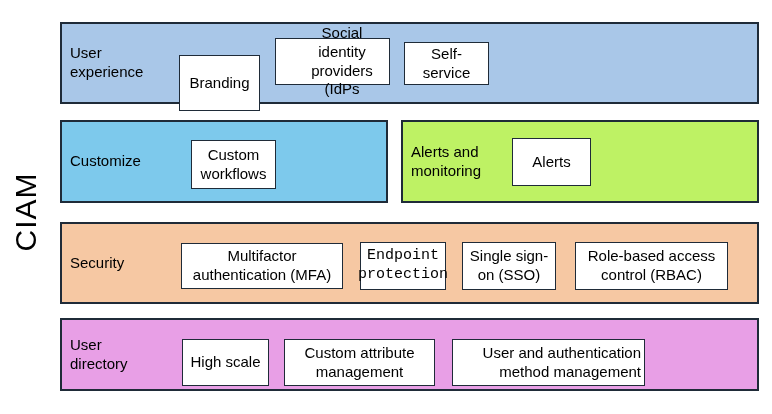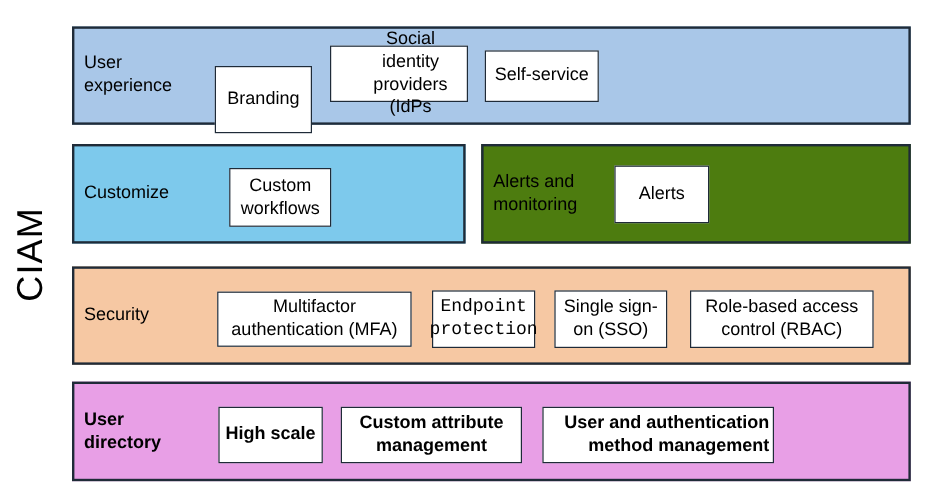--- a/index.html
+++ b/index.html
@@ -43,47 +43,47 @@
     display:flex;align-items:center;justify-content:center;
     text-align:center;
     font-size:15px;line-height:1.25;
     padding:1px 3px;
   }
   
   #row-user-experience{left:60px;top:22px;width:699px;height:82px;}
   #row-customize{left:60px;top:120px;width:328px;height:83px;}
   #row-alerts{left:401px;top:120px;width:358px;height:83px;}
   #row-security{left:60px;top:222px;width:699px;height:82px;}
-  #row-user-directory{left:60px;top:318px;width:699px;height:83px;font-weight:bold;}
+  #row-user-directory{left:60px;top:318px;width:699px;height:73px;}
   .row-label-narrow{width:88px;}
 </style>
 </head>
 <body>
 
 <div id="canvas">
 
   <div class="side-label">CIAM</div>
 
   <div class="row" id="row-user-experience" style="background: rgb(169, 199, 232);">
     <div class="row-label row-label-narrow">
       <span>User experience</span>
     </div>
     <div class="feature-box" style="left:117px;top:31px;width:81px;height:56px;">Branding</div>
     <div class="feature-box" style="left:213px;top:14px;width:115px;height:47px;padding-left:22px;">Social identity providers (IdPs</div>
-    <div class="feature-box" style="left:342px;top:18px;width:95px;height:43px;">Self-service</div>
+    <div class="feature-box" style="left:342px;top:18px;width:85px;height:43px;">Self-service</div>
   </div>
 
   <div class="row" id="row-customize" style="background: rgb(125, 201, 236);">
     <div class="row-label row-label-narrow">
       <span>Customize</span>
     </div>
     <div class="feature-box" style="left:118px;top:18px;width:85px;height:49px;margin-left:11px;">Custom workflows</div>
   </div>
 
-  <div class="row" id="row-alerts" style="background: #4d7c0f; padding-left: 36px;">
+  <div class="row" id="row-alerts" style="background: #bef264; padding-left: 36px;">
     <div class="row-label row-label-narrow">
       <span>Alerts and monitoring</span>
     </div>
     <div class="feature-box" style="left:109px;top:16px;width:79px;height:48px;">Alerts</div>
   </div>
 
   <div class="row" id="row-security" style="background: rgb(246, 200, 163);">
     <div class="row-label row-label-narrow">
       <span>Security</span>
     </div>

